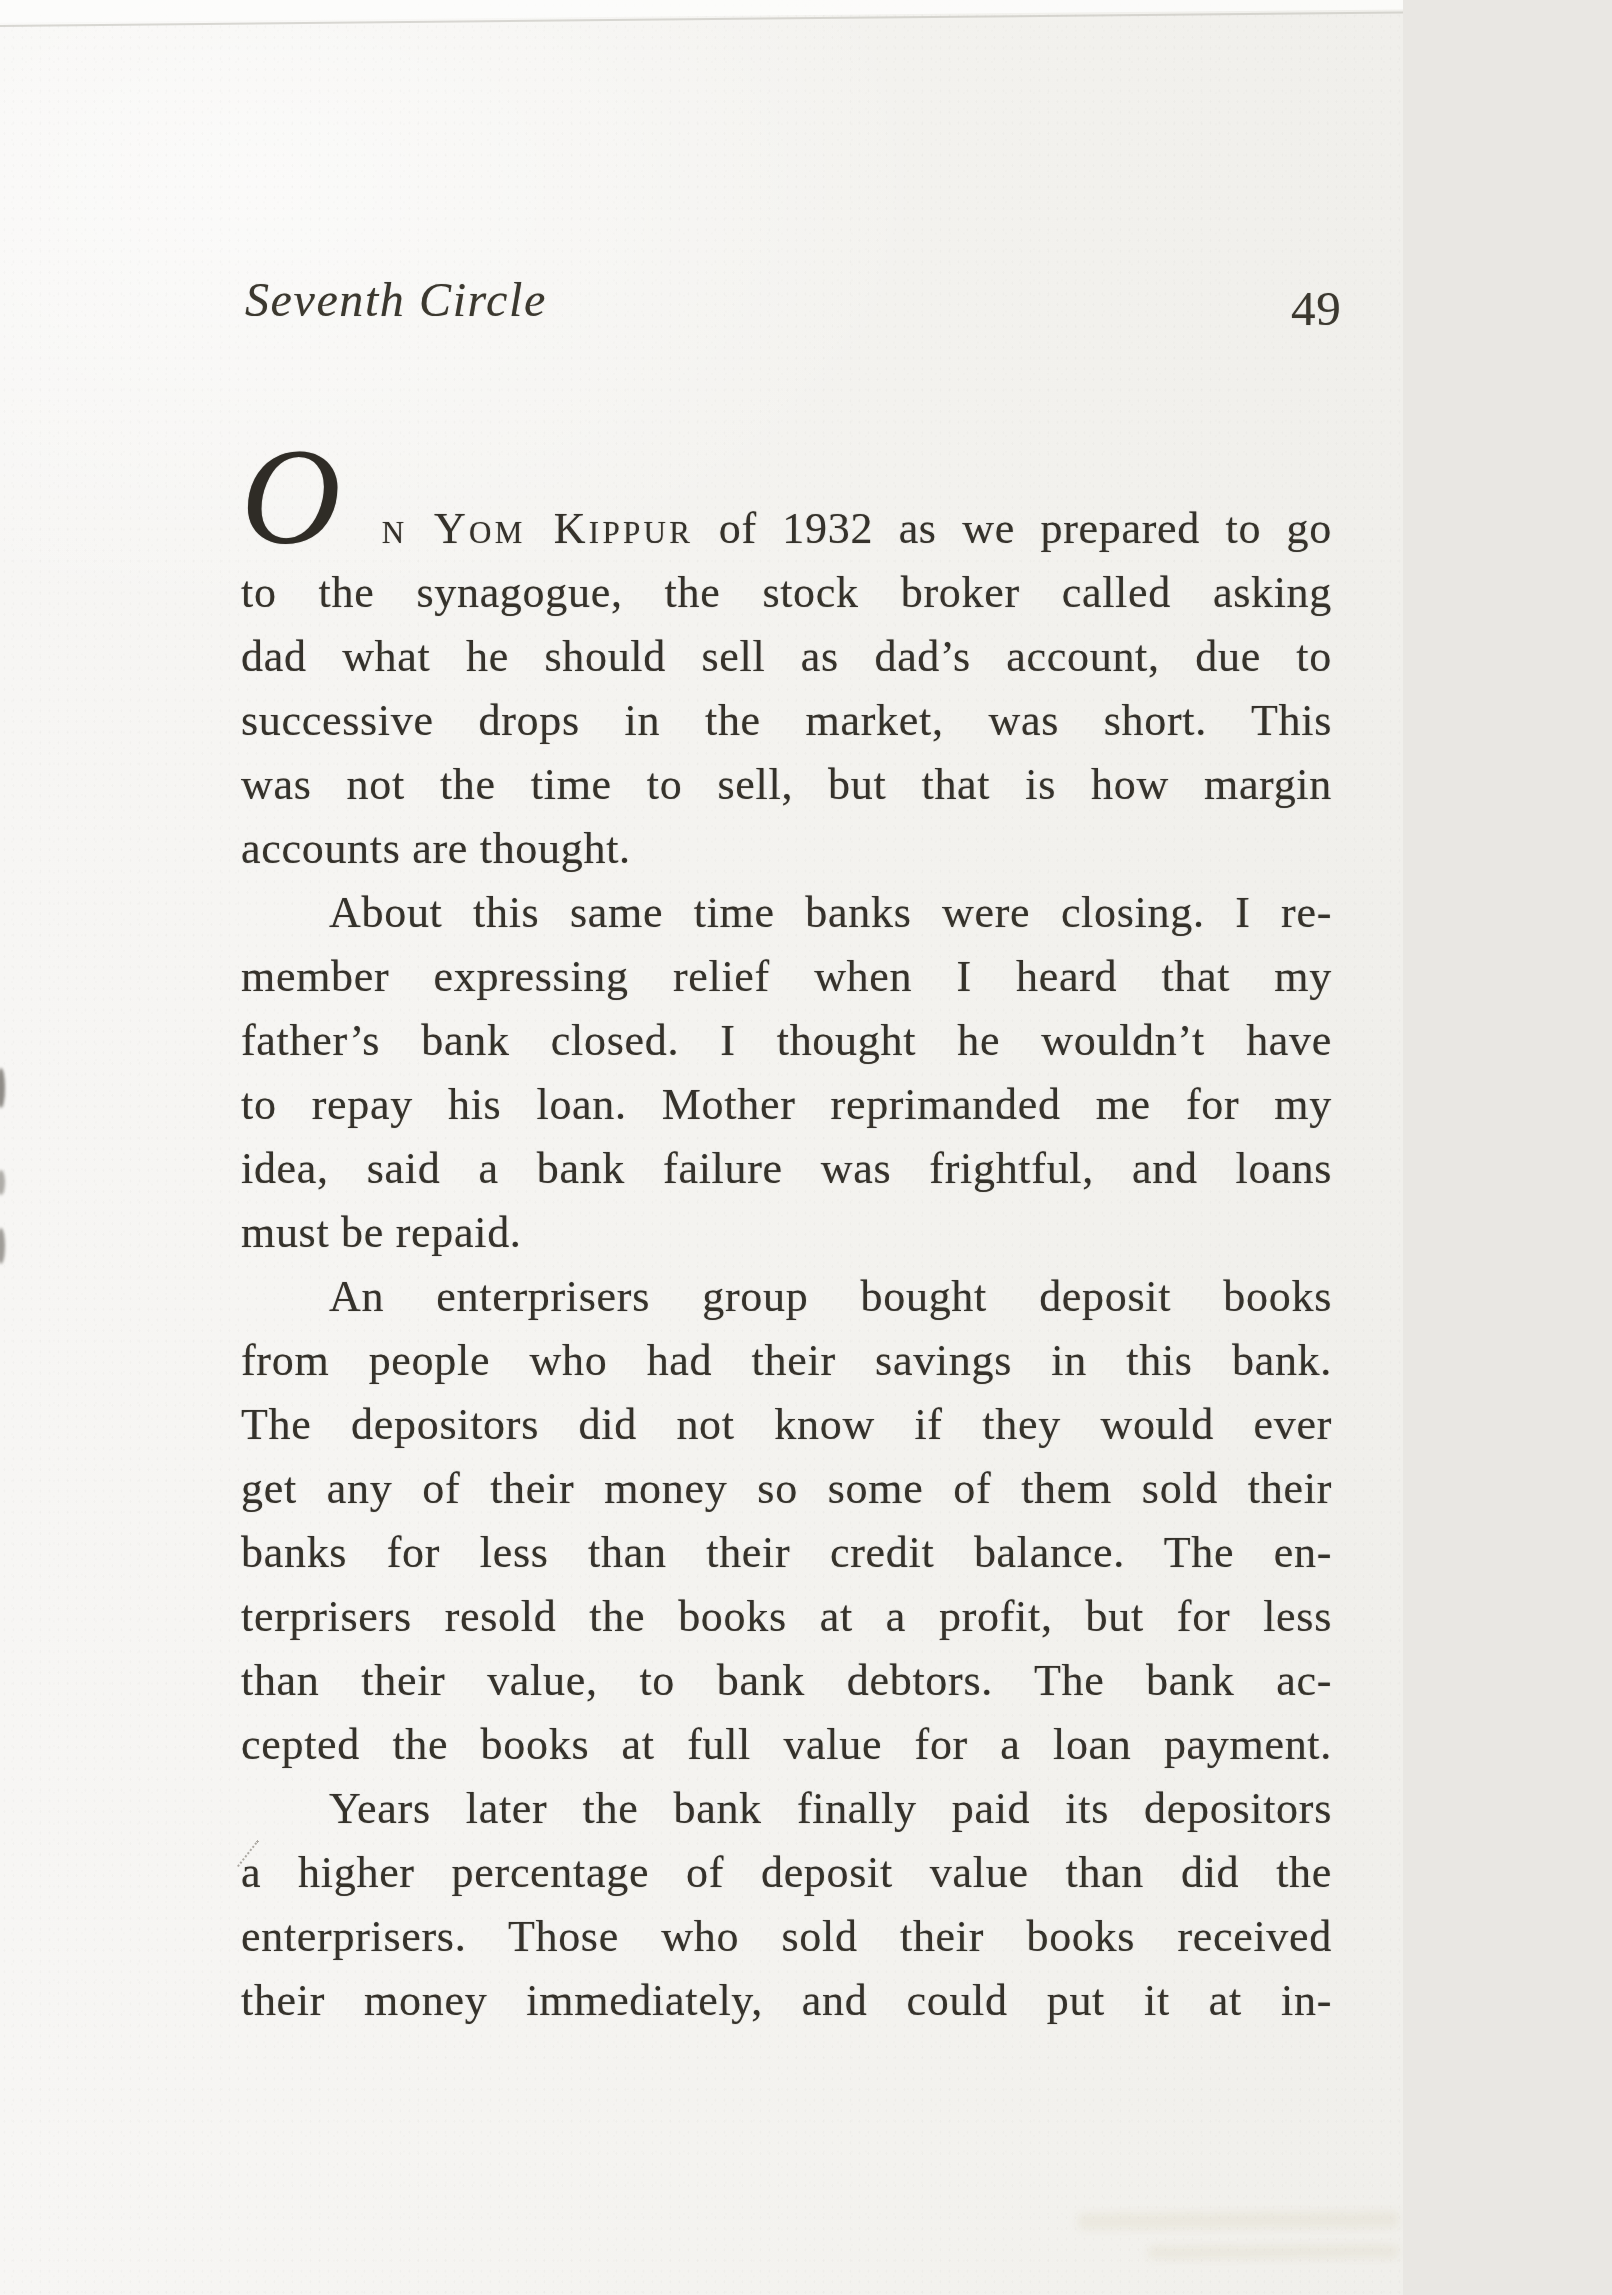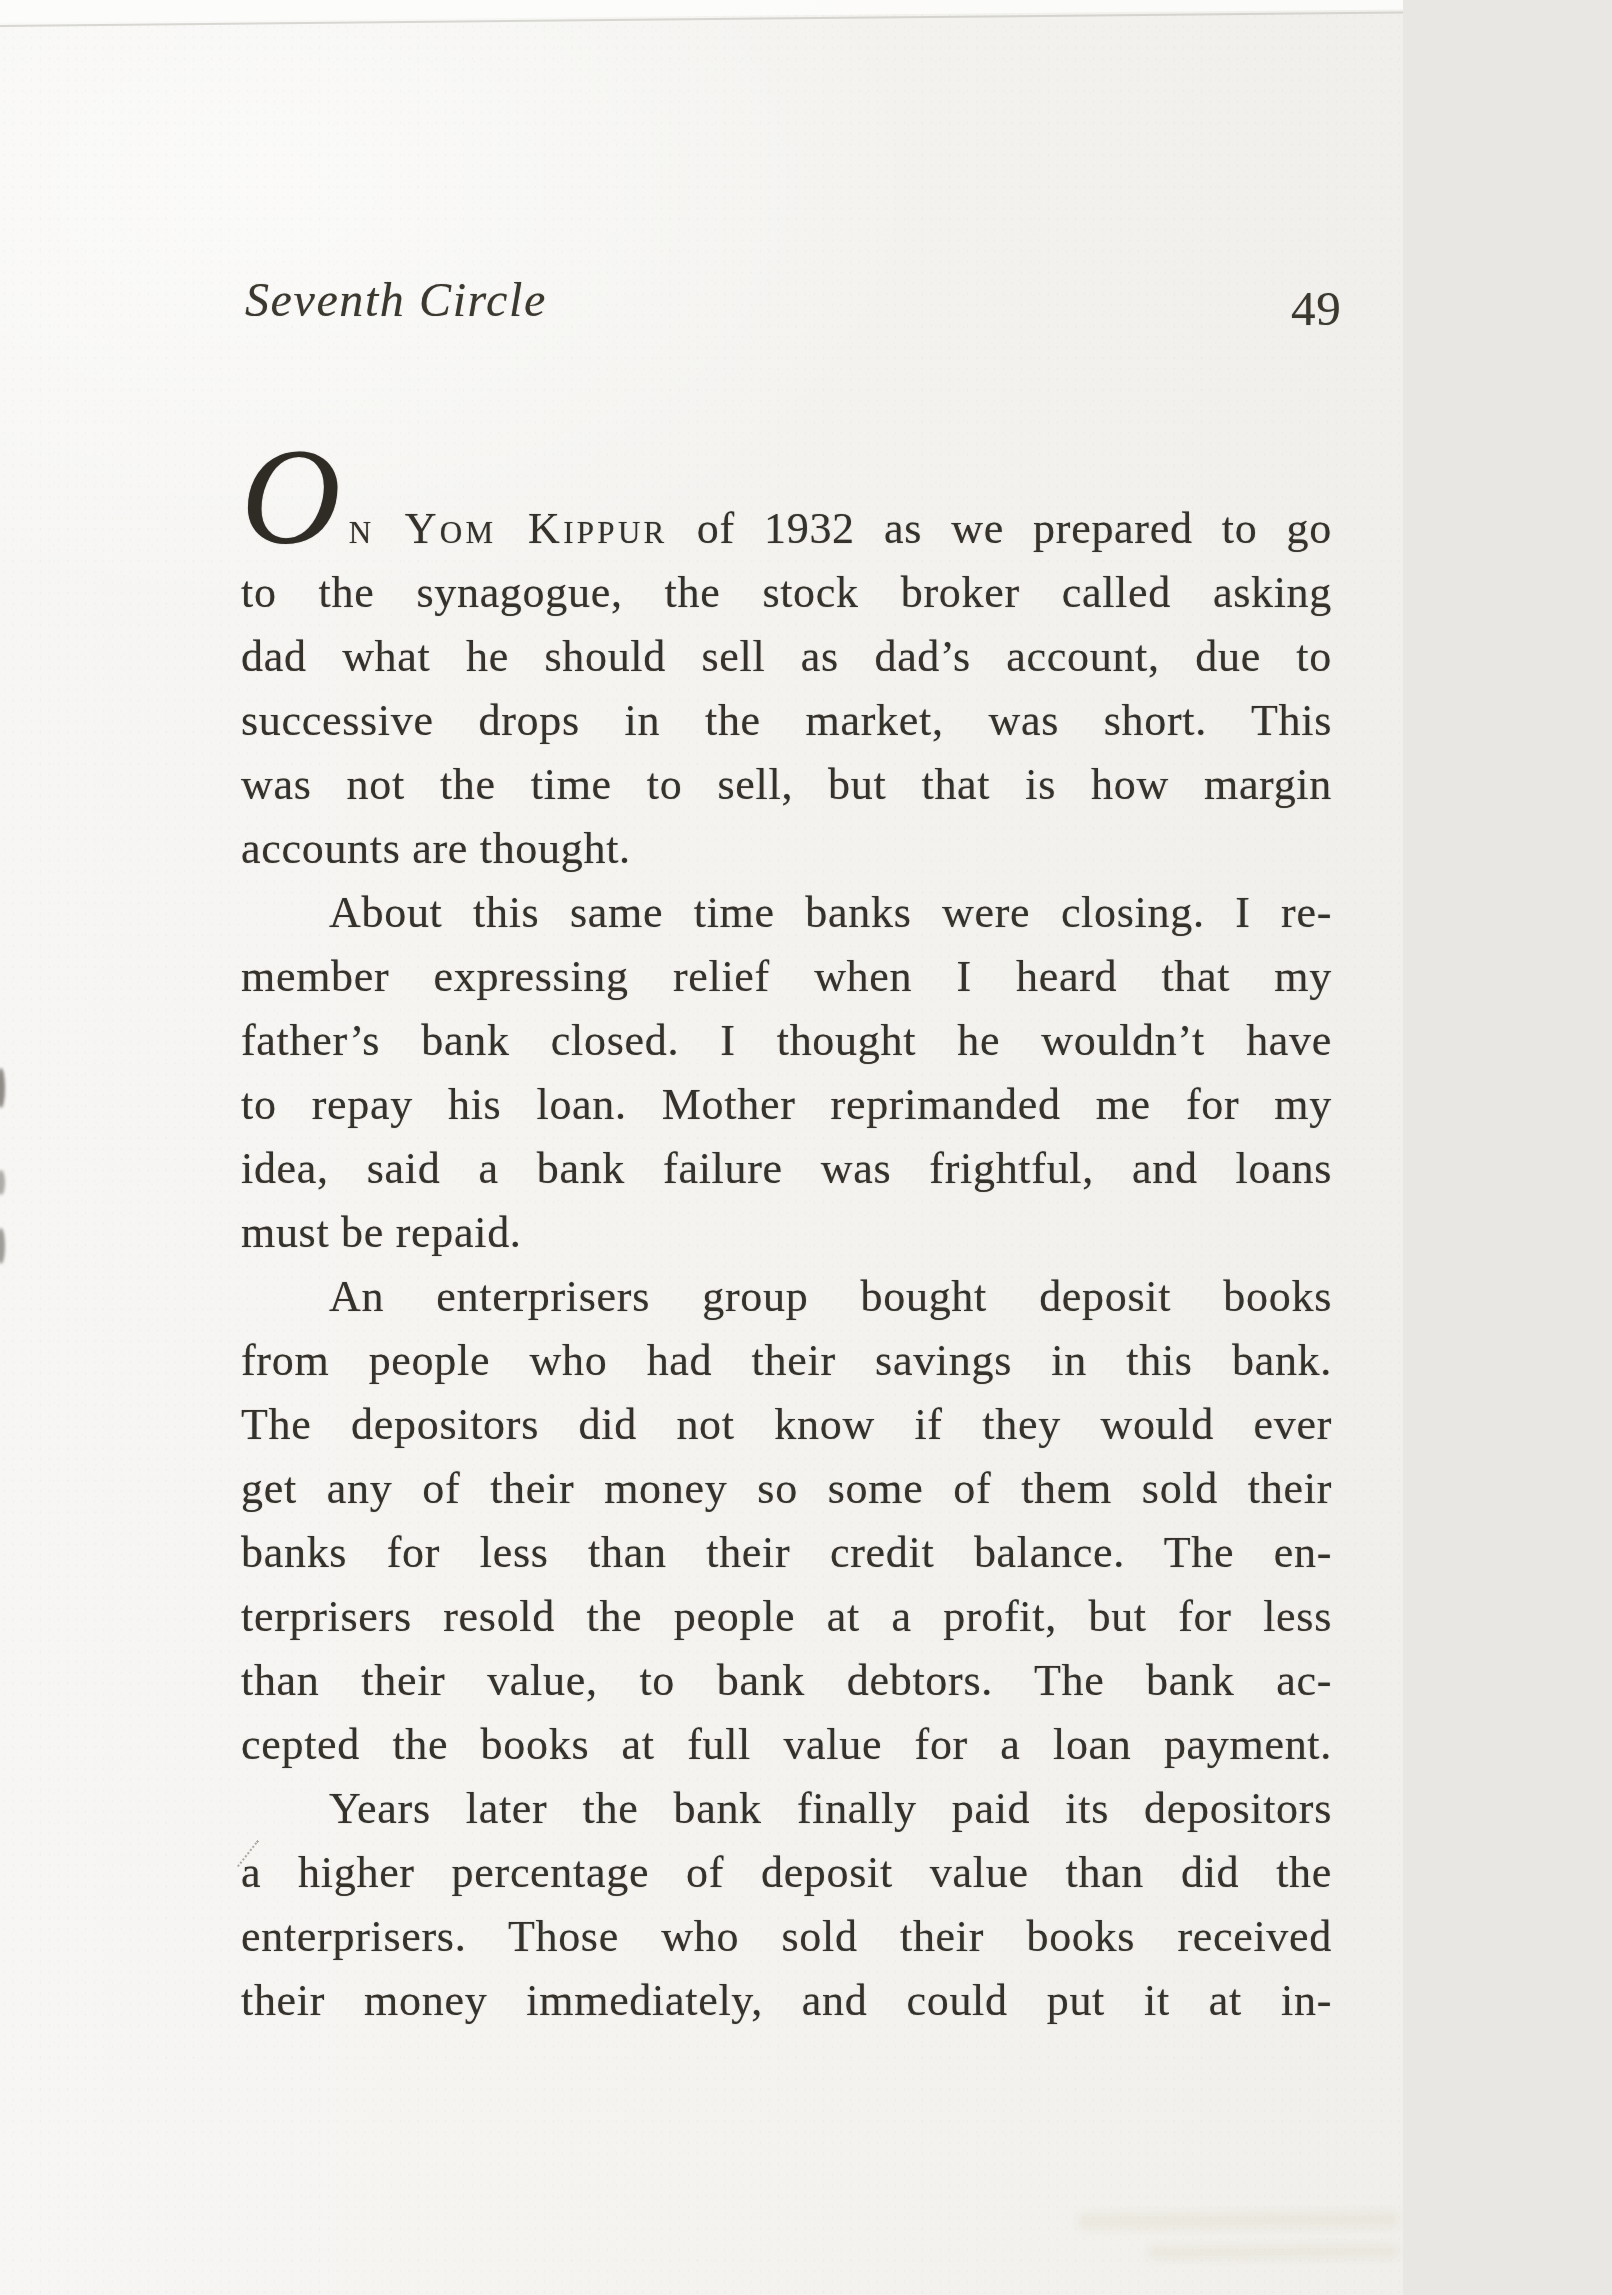--- a/index.html
+++ b/index.html
@@ -111,20 +111,21 @@
     font-size: 138px;
     font-style: italic;
     line-height: 0;
     letter-spacing: 0;
     margin-right: 8.2px;
     color: #2f2c26;
   }
   .smallcaps {
     font-variant: small-caps;
     letter-spacing: 3.3px;
+    margin-left: 33px;
   }
 </style>
 </head>
 <body>
 
 <div class="page">
   <div class="texture"></div>
   <div class="top-edge-highlight"></div>
   <div class="top-edge-line"></div>
   <div class="edge-smudge m1"></div>
@@ -149,21 +150,21 @@
       <div class="line">member expressing relief when I heard that my</div>
       <div class="line">father’s bank closed. I thought he wouldn’t have</div>
       <div class="line">to repay his loan. Mother reprimanded me for my</div>
       <div class="line">idea, said a bank failure was frightful, and loans</div>
       <div class="line flush">must be repaid.</div>
       <div class="line indent">An enterprisers group bought deposit books</div>
       <div class="line">from people who had their savings in this bank.</div>
       <div class="line">The depositors did not know if they would ever</div>
       <div class="line">get any of their money so some of them sold their</div>
       <div class="line">banks for less than their credit balance. The en-</div>
-      <div class="line">terprisers resold the people at a profit, but for less</div>
+      <div class="line">terprisers resold the books at a profit, but for less</div>
       <div class="line">than their value, to bank debtors. The bank ac-</div>
       <div class="line">cepted the books at full value for a loan payment.</div>
       <div class="line indent">Years later the bank finally paid its depositors</div>
       <div class="line">a higher percentage of deposit value than did the</div>
       <div class="line">enterprisers. Those who sold their books received</div>
       <div class="line">their money immediately, and could put it at in-</div>
     </div>
 </div>
 
 

